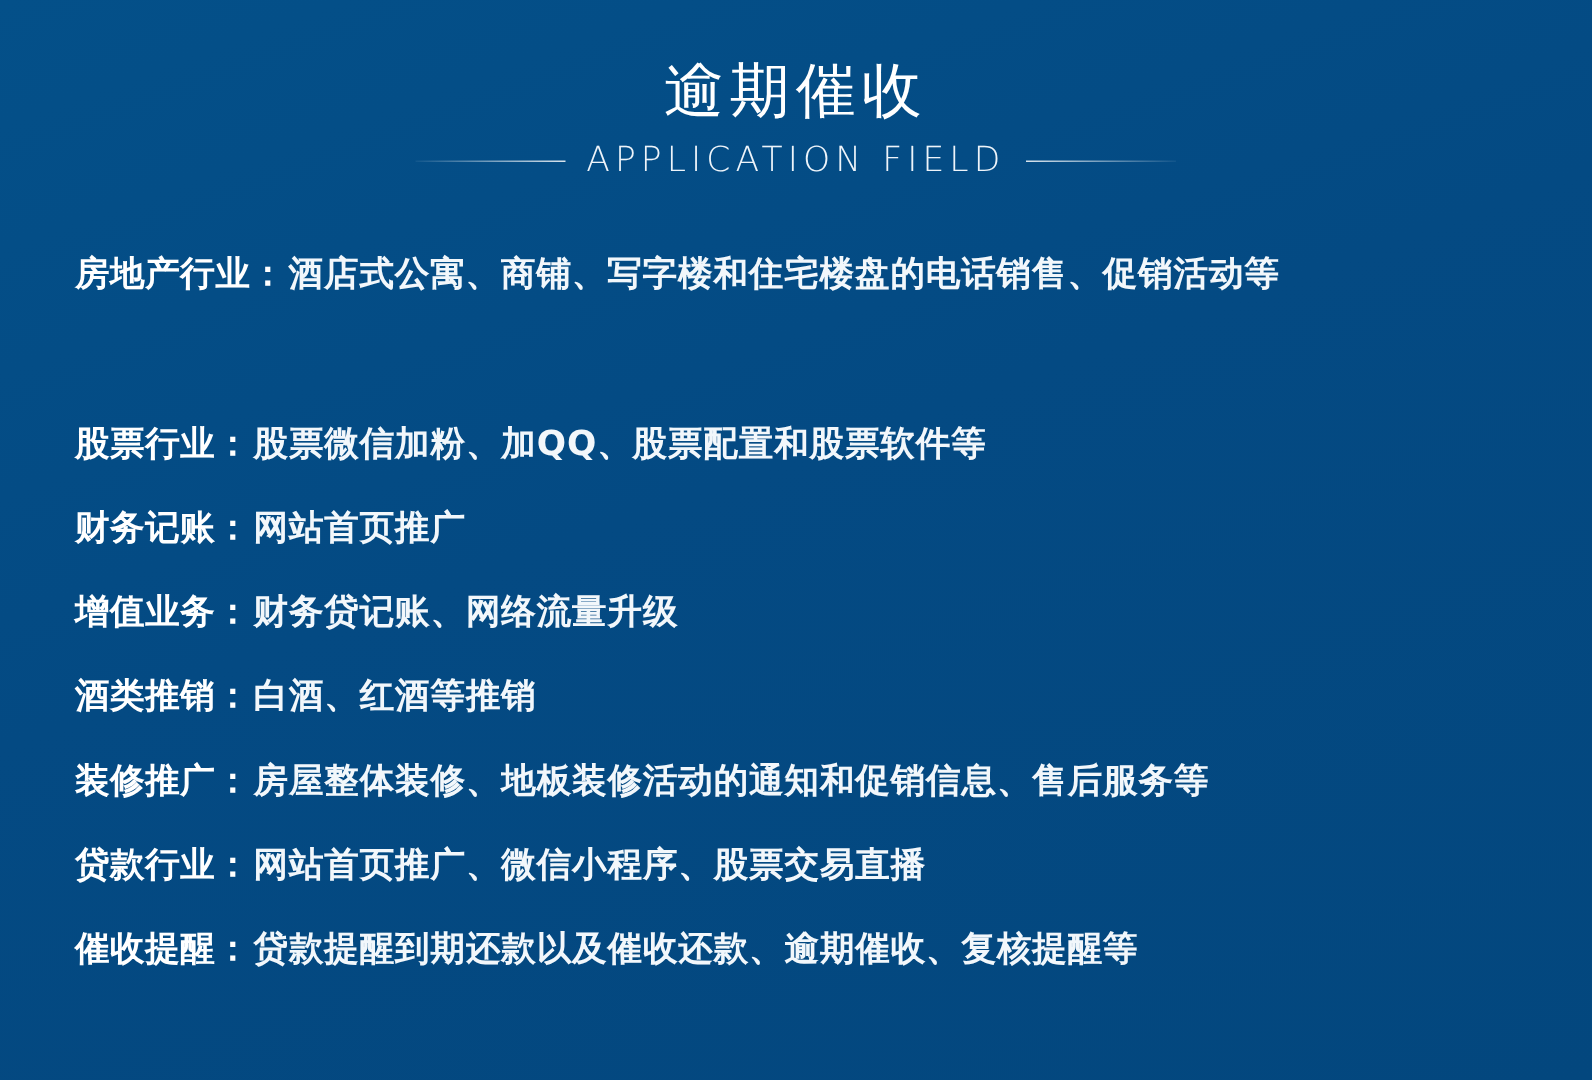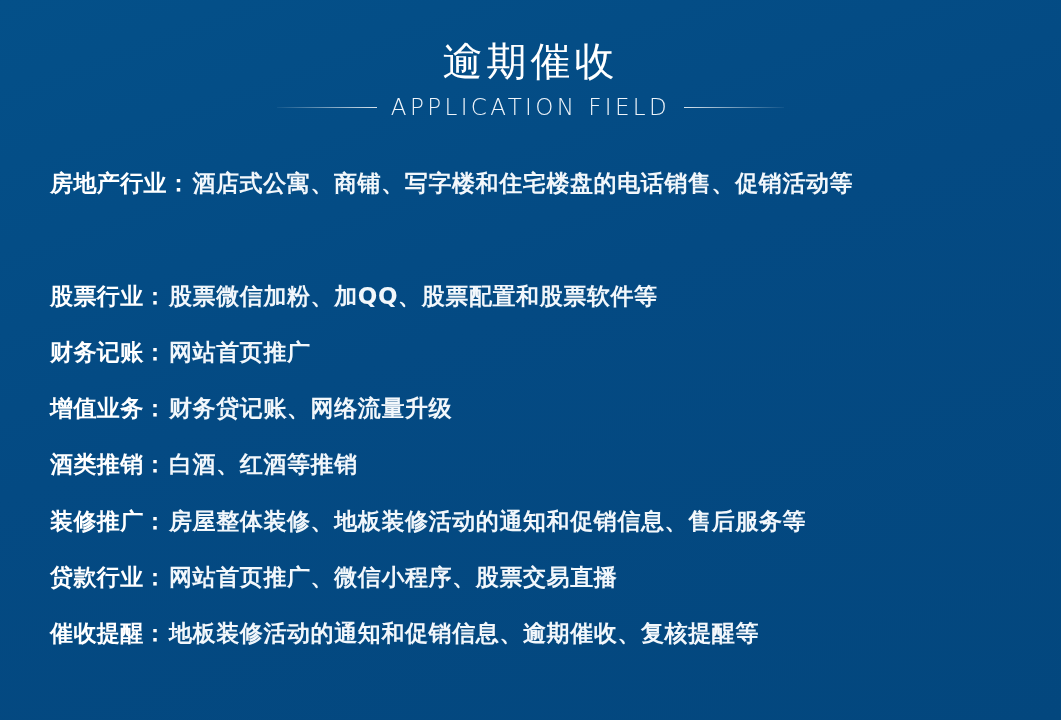--- a/index.html
+++ b/index.html
@@ -145,18 +145,18 @@
       <span class="desc">房屋整体装修、地板装修活动的通知和促销信息、售后服务等</span>
     </div>
 
     <div class="row">
       <span class="label">贷款行业：</span>
       <span class="desc">网站首页推广、微信小程序、股票交易直播</span>
     </div>
 
     <div class="row">
       <span class="label">催收提醒：</span>
-      <span class="desc">地板装修活动的通知和促销信息、逾期催收、复核提醒等</span>
+      <span class="desc">贷款提醒到期还款以及催收还款、逾期催收、复核提醒等</span>
     </div>
 
   </div>
 
 </div>
 
 </body></html>

